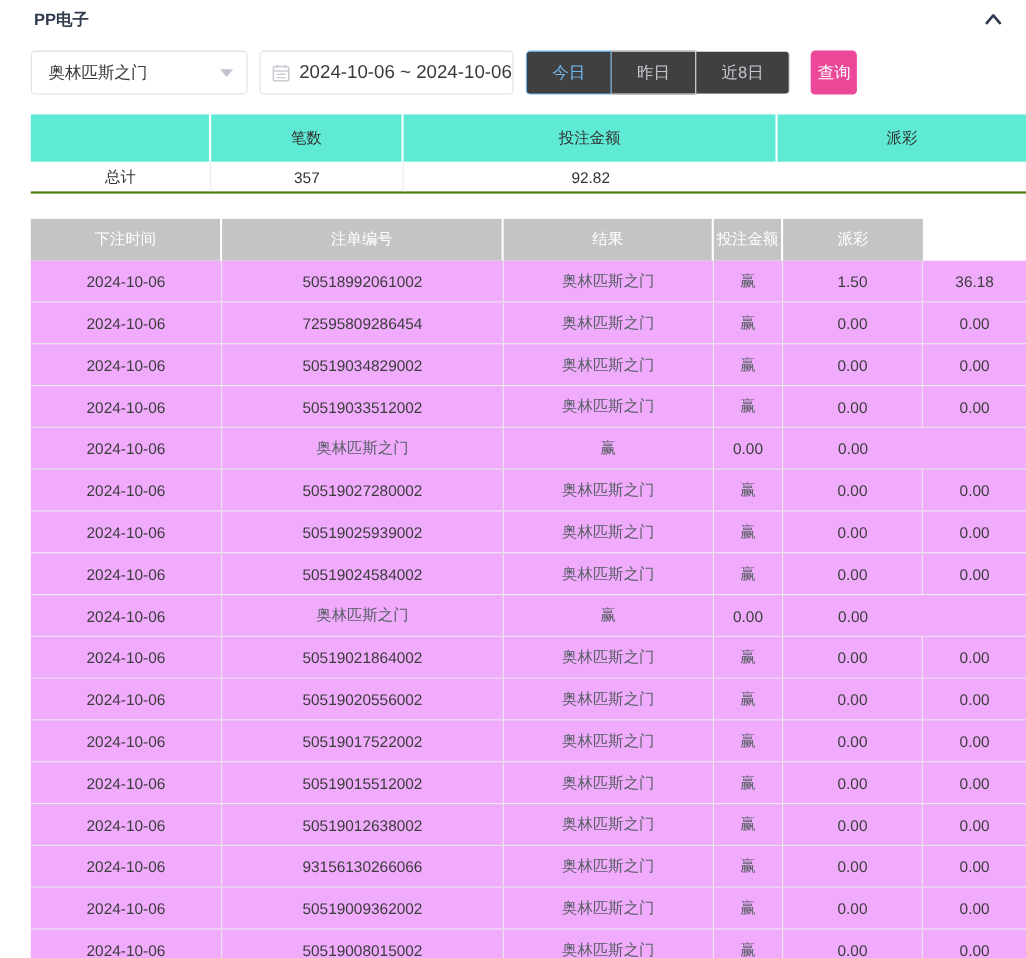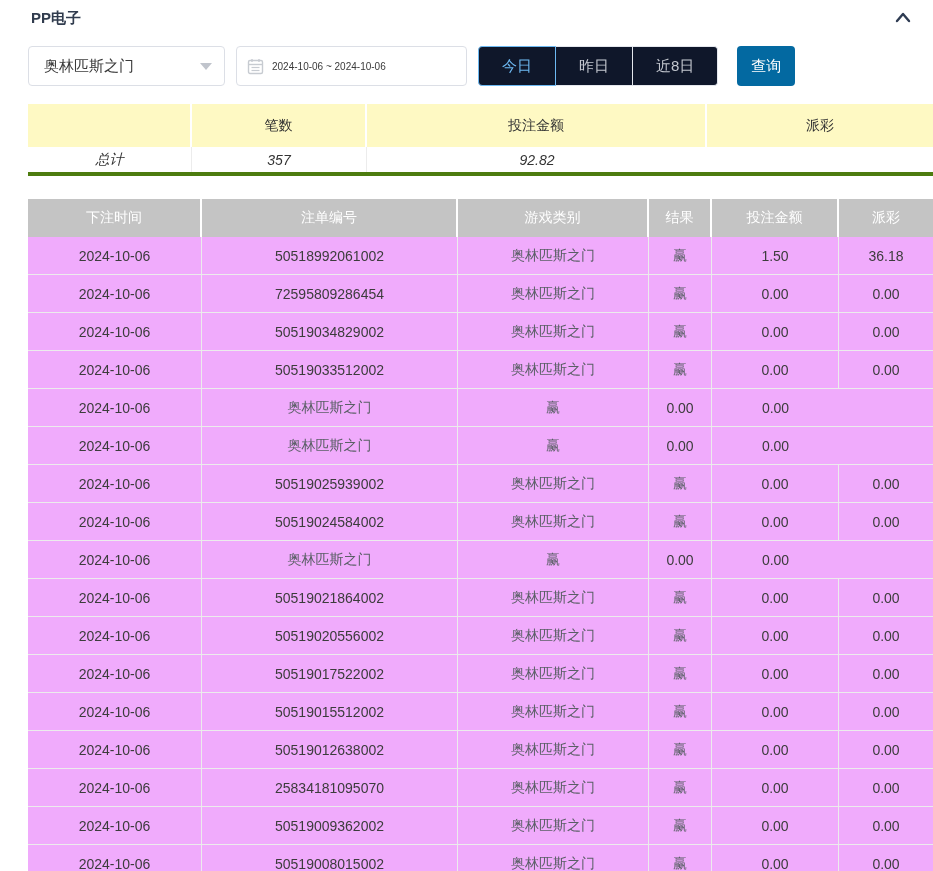--- a/index.html
+++ b/index.html
@@ -22,40 +22,40 @@
     width:197px; border:1px solid #dcdfe6; border-radius:4px; background:#fff;
     display:flex; align-items:center; padding:0 12px 0 15px; cursor:pointer;
   }
   .select-value { flex:1; font-size:15px; color:#3a3a3a; }
   .caret-down { width:0; height:0; border-left:6px solid transparent; border-right:6px solid transparent; border-top:7px solid #c0c4cc; }
   .date-box {
     width:231px; margin-left:11px; border:1px solid #dcdfe6; border-radius:4px; background:#fff;
     display:flex; align-items:center; padding:0 10px; cursor:pointer;
   }
   .date-box .cal { margin-right:8px; flex:none; display:flex; }
-  .date-value { font-size:10px; color:#3a3a3a; white-space:nowrap; }
+  .date-value { font-size:17px; color:#3a3a3a; white-space:nowrap; }
   .quick-group { display:flex; margin-left:11px; }
   .qbtn {
-    height:40px; padding:0 23px; background:#0f172a; border:1px solid #e4e7ed; border-left:none;
+    height:40px; padding:0 23px; background:#404040; border:1px solid #e4e7ed; border-left:none;
     font-size:15px; color:#c3c7cf; cursor:pointer; font-family:inherit;
   }
   .qbtn:first-child { border-left:1px solid #e4e7ed; border-radius:4px 0 0 4px; }
   .qbtn:last-child { border-radius:0 4px 4px 0; }
   .qbtn.active { border:1px solid #6db9f2; color:#6db9f2; }
   .search-btn {
-    margin-left:19px; width:58px; height:40px; background:#0369a1; color:#fff;
+    margin-left:19px; width:42px; height:40px; background:#ec4899; color:#fff;
     border:none; border-radius:4px; font-size:15px; cursor:pointer; font-family:inherit;
   }
 
   
   .summary { position:absolute; top:104px; left:28px; width:905px; font-size:14px; }
   .summary .hrow { display:grid; grid-template-columns:164px 175px 340px 226px; height:43px; }
-  .summary .hrow .cell { background:#fef9c3; display:flex; align-items:center; justify-content:center; color:#333; }
+  .summary .hrow .cell { background:#5eead4; display:flex; align-items:center; justify-content:center; color:#333; }
   .summary .hrow .cell:not(:last-child) { border-right:2px solid #fff; }
-  .summary .drow { display:grid; grid-template-columns:164px 175px 340px 226px; height:29px; border-bottom:4px solid #4d7c0f;font-style:italic; }
+  .summary .drow { display:grid; grid-template-columns:164px 175px 340px 226px; height:29px; border-bottom:2px solid #4d7c0f; }
   .summary .drow .cell { display:flex; align-items:center; justify-content:center; border-right:1px solid #ececec; color:#333; }
   .summary .drow .cell:last-child { border-right:none; }
 
   
   .bets { position:absolute; top:199px; left:28px; width:905px; font-size:14px; }
   .bets .hrow { display:grid; grid-template-columns:174px 256px 191px 63px 127px 94px; height:38px; }
   .bets .hrow .cell { background:#c4c4c4; color:#fff; display:flex; align-items:center; justify-content:center; }
   .bets .hrow .cell:not(:last-child) { border-right:2px solid #fff; }
   .bets .brow { display:grid; grid-template-columns:174px 256px 191px 63px 127px 94px; height:38px; border-bottom:1px solid #ececec; background:#f0abfc; }
   .bets .brow .cell { display:flex; align-items:center; justify-content:center; border-right:1px solid #ececec; color:#3c3c3c; white-space:nowrap; }
@@ -118,21 +118,20 @@
       <div class="cell">总计</div>
       <div class="cell">357</div>
       <div class="cell">92.82</div>
     </div>
   </div>
 
   <div class="bets">
     <div class="hrow">
       <div class="cell">下注时间</div>
       <div class="cell">注单编号</div>
-      <div class="cell">游戏类别</div>
       <div class="cell">结果</div>
       <div class="cell">投注金额</div>
       <div class="cell">派彩</div>
     </div>
     <div class="brow">
         <div class="cell">2024-10-06</div>
         <div class="cell">50518992061002</div>
         <div class="cell game">奥林匹斯之门</div>
         <div class="cell result">赢</div>
         <div class="cell">1.50</div>
@@ -164,20 +163,21 @@
       </div>
       <div class="brow">
         <div class="cell">2024-10-06</div>
         <div class="cell game">奥林匹斯之门</div>
         <div class="cell result">赢</div>
         <div class="cell">0.00</div>
         <div class="cell">0.00</div>
       </div>
       <div class="brow">
         <div class="cell">2024-10-06</div>
+        <div class="cell">50519027280002</div>
         <div class="cell game">奥林匹斯之门</div>
         <div class="cell result">赢</div>
         <div class="cell">0.00</div>
         <div class="cell">0.00</div>
       </div>
       <div class="brow">
         <div class="cell">2024-10-06</div>
         <div class="cell">50519025939002</div>
         <div class="cell game">奥林匹斯之门</div>
         <div class="cell result">赢</div>
@@ -234,21 +234,21 @@
       <div class="brow">
         <div class="cell">2024-10-06</div>
         <div class="cell">50519012638002</div>
         <div class="cell game">奥林匹斯之门</div>
         <div class="cell result">赢</div>
         <div class="cell">0.00</div>
         <div class="cell">0.00</div>
       </div>
       <div class="brow">
         <div class="cell">2024-10-06</div>
-        <div class="cell">25834181095070</div>
+        <div class="cell">93156130266066</div>
         <div class="cell game">奥林匹斯之门</div>
         <div class="cell result">赢</div>
         <div class="cell">0.00</div>
         <div class="cell">0.00</div>
       </div>
       <div class="brow">
         <div class="cell">2024-10-06</div>
         <div class="cell">50519009362002</div>
         <div class="cell game">奥林匹斯之门</div>
         <div class="cell result">赢</div>

